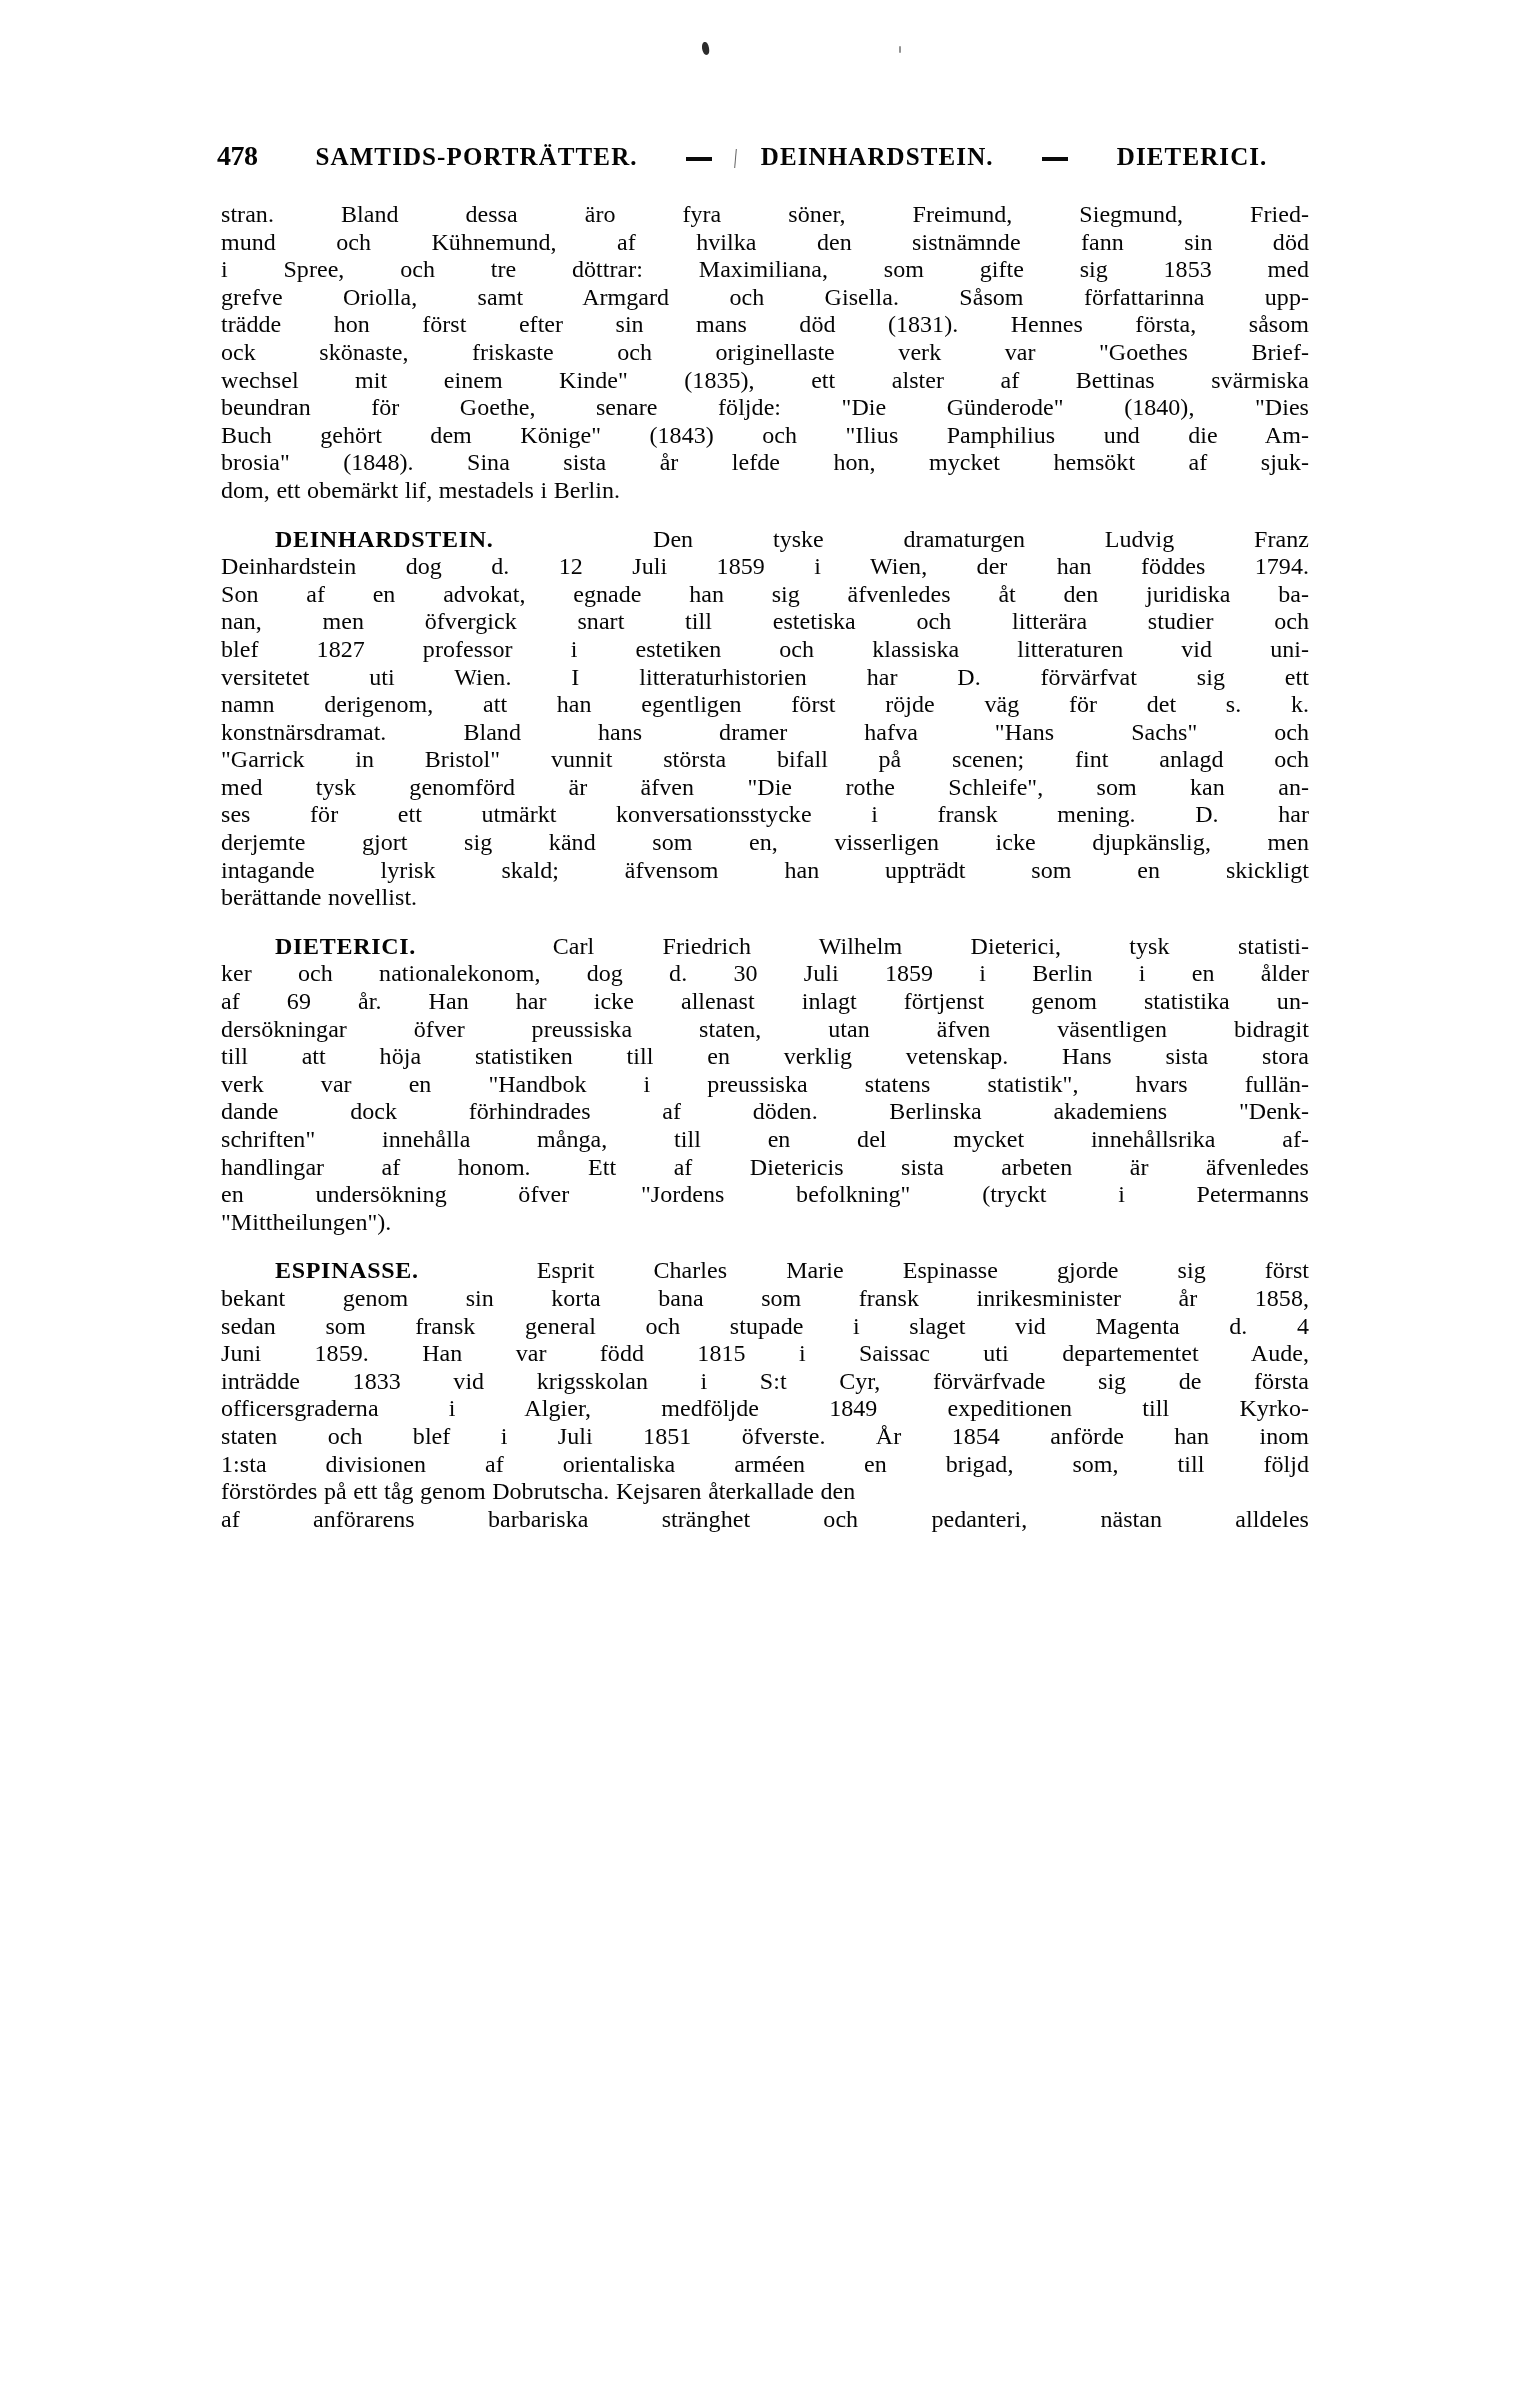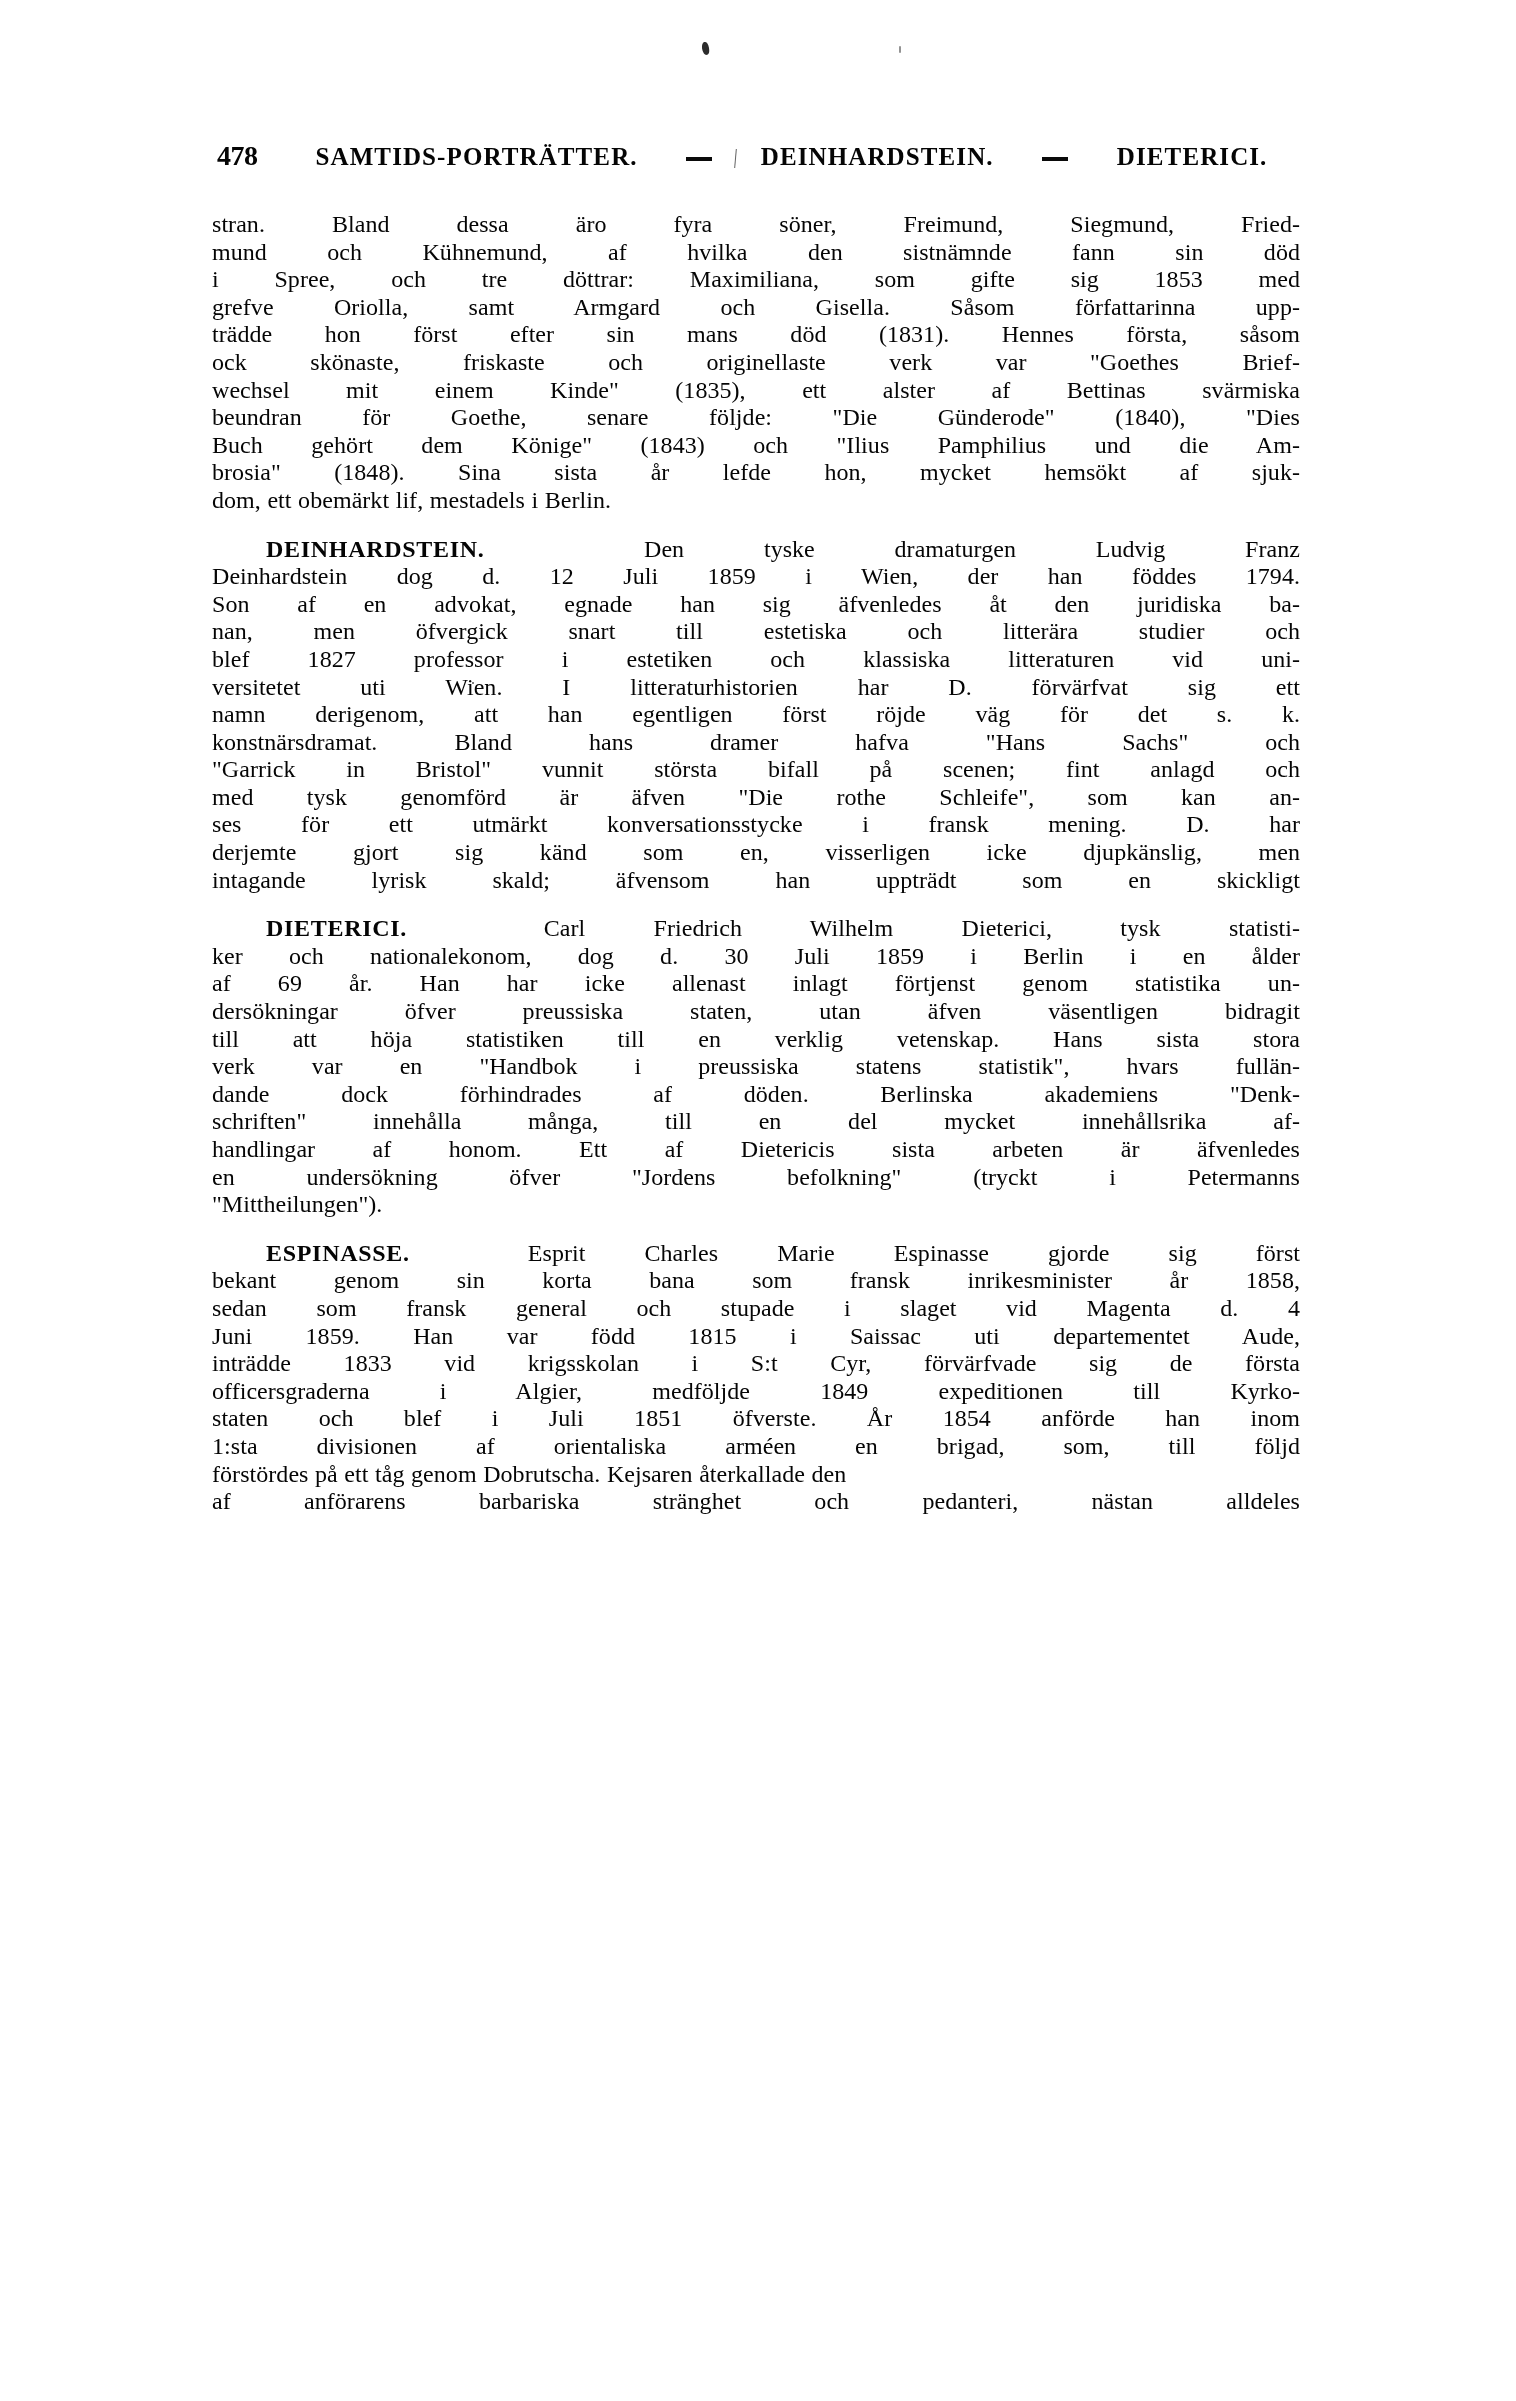--- a/index.html
+++ b/index.html
@@ -100,24 +100,23 @@
     display: inline-block;
     width: 26px;
     height: 3.4px;
     background: #0a0a0a;
     vertical-align: middle;
   }
 
   
   #col {
     position: absolute;
-    left: 212px;
+    left: 221px;
     top: 201px;
     width: 1088px;
-    margin-top: 10px;
   }
 
   p.para {
     margin: 0;
     font-size: 24px;
     line-height: 27.6px;
     text-align: justify;
     text-justify: inter-word;
     word-spacing: 0.5px;
     letter-spacing: 0.05px;
@@ -196,20 +195,21 @@
         <span class="ln j">nan, men öfvergick snart till estetiska och litterära studier och</span>
         <span class="ln j">blef 1827 professor i estetiken och klassiska litteraturen vid uni-</span>
         <span class="ln j">versitetet uti Wien.  I litteraturhistorien har D. förvärfvat sig ett</span>
         <span class="ln j">namn derigenom, att han egentligen först röjde väg för det s. k.</span>
         <span class="ln j">konstnärsdramat.  Bland hans dramer hafva "Hans Sachs" och</span>
         <span class="ln j">"Garrick in Bristol" vunnit största bifall på scenen; fint anlagd och</span>
         <span class="ln j">med tysk genomförd är äfven "Die rothe Schleife", som kan an-</span>
         <span class="ln j">ses för ett utmärkt konversationsstycke i fransk mening.  D. har</span>
         <span class="ln j">derjemte gjort sig känd som en, visserligen icke djupkänslig, men</span>
         <span class="ln j">intagande lyrisk skald; äfvensom han uppträdt som en skickligt</span>
+        <span class="ln j last">berättande novellist.</span>
       </p>
       <p class="para">
         <span class="ln j ind"><span class="entry-name">DIETERICI.</span>&nbsp;&nbsp;Carl Friedrich Wilhelm Dieterici, tysk statisti-</span>
         <span class="ln j">ker och nationalekonom, dog d. 30 Juli 1859 i Berlin i en ålder</span>
         <span class="ln j">af 69 år.  Han har icke allenast inlagt förtjenst genom statistika un-</span>
         <span class="ln j">dersökningar öfver preussiska staten, utan äfven väsentligen bidragit</span>
         <span class="ln j">till att höja statistiken till en verklig vetenskap.  Hans sista stora</span>
         <span class="ln j">verk var en "Handbok i preussiska statens statistik", hvars fullän-</span>
         <span class="ln j">dande dock förhindrades af döden.  Berlinska akademiens "Denk-</span>
         <span class="ln j">schriften" innehålla många, till en del mycket innehållsrika af-</span>

